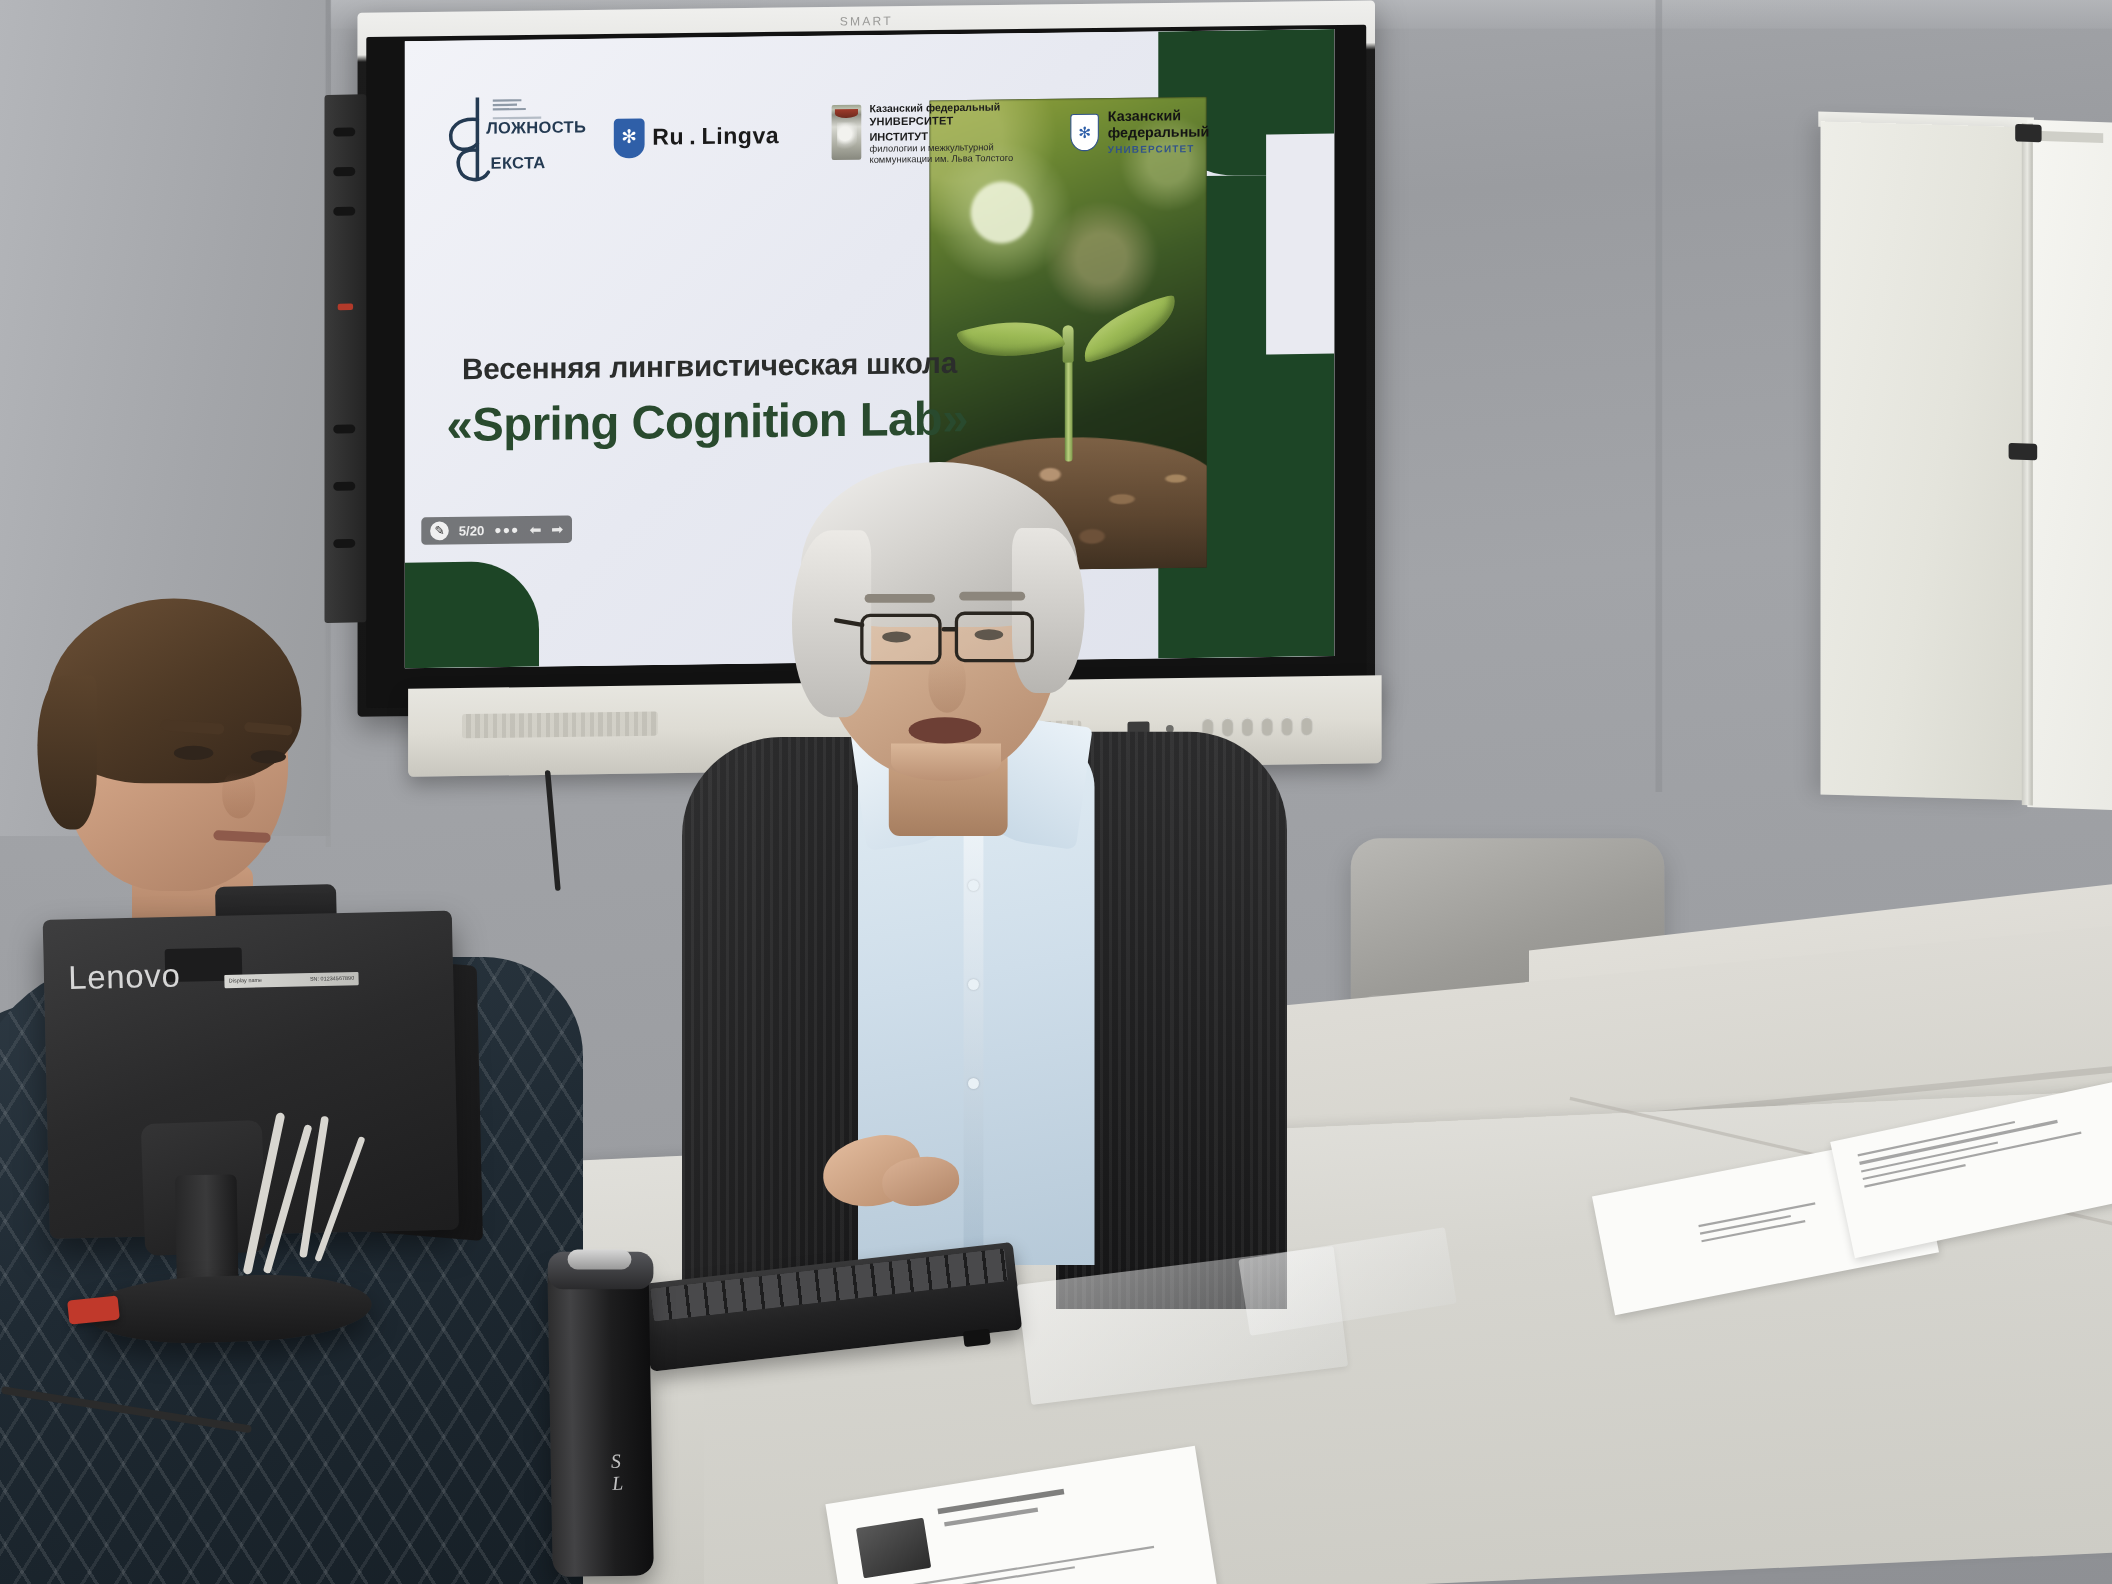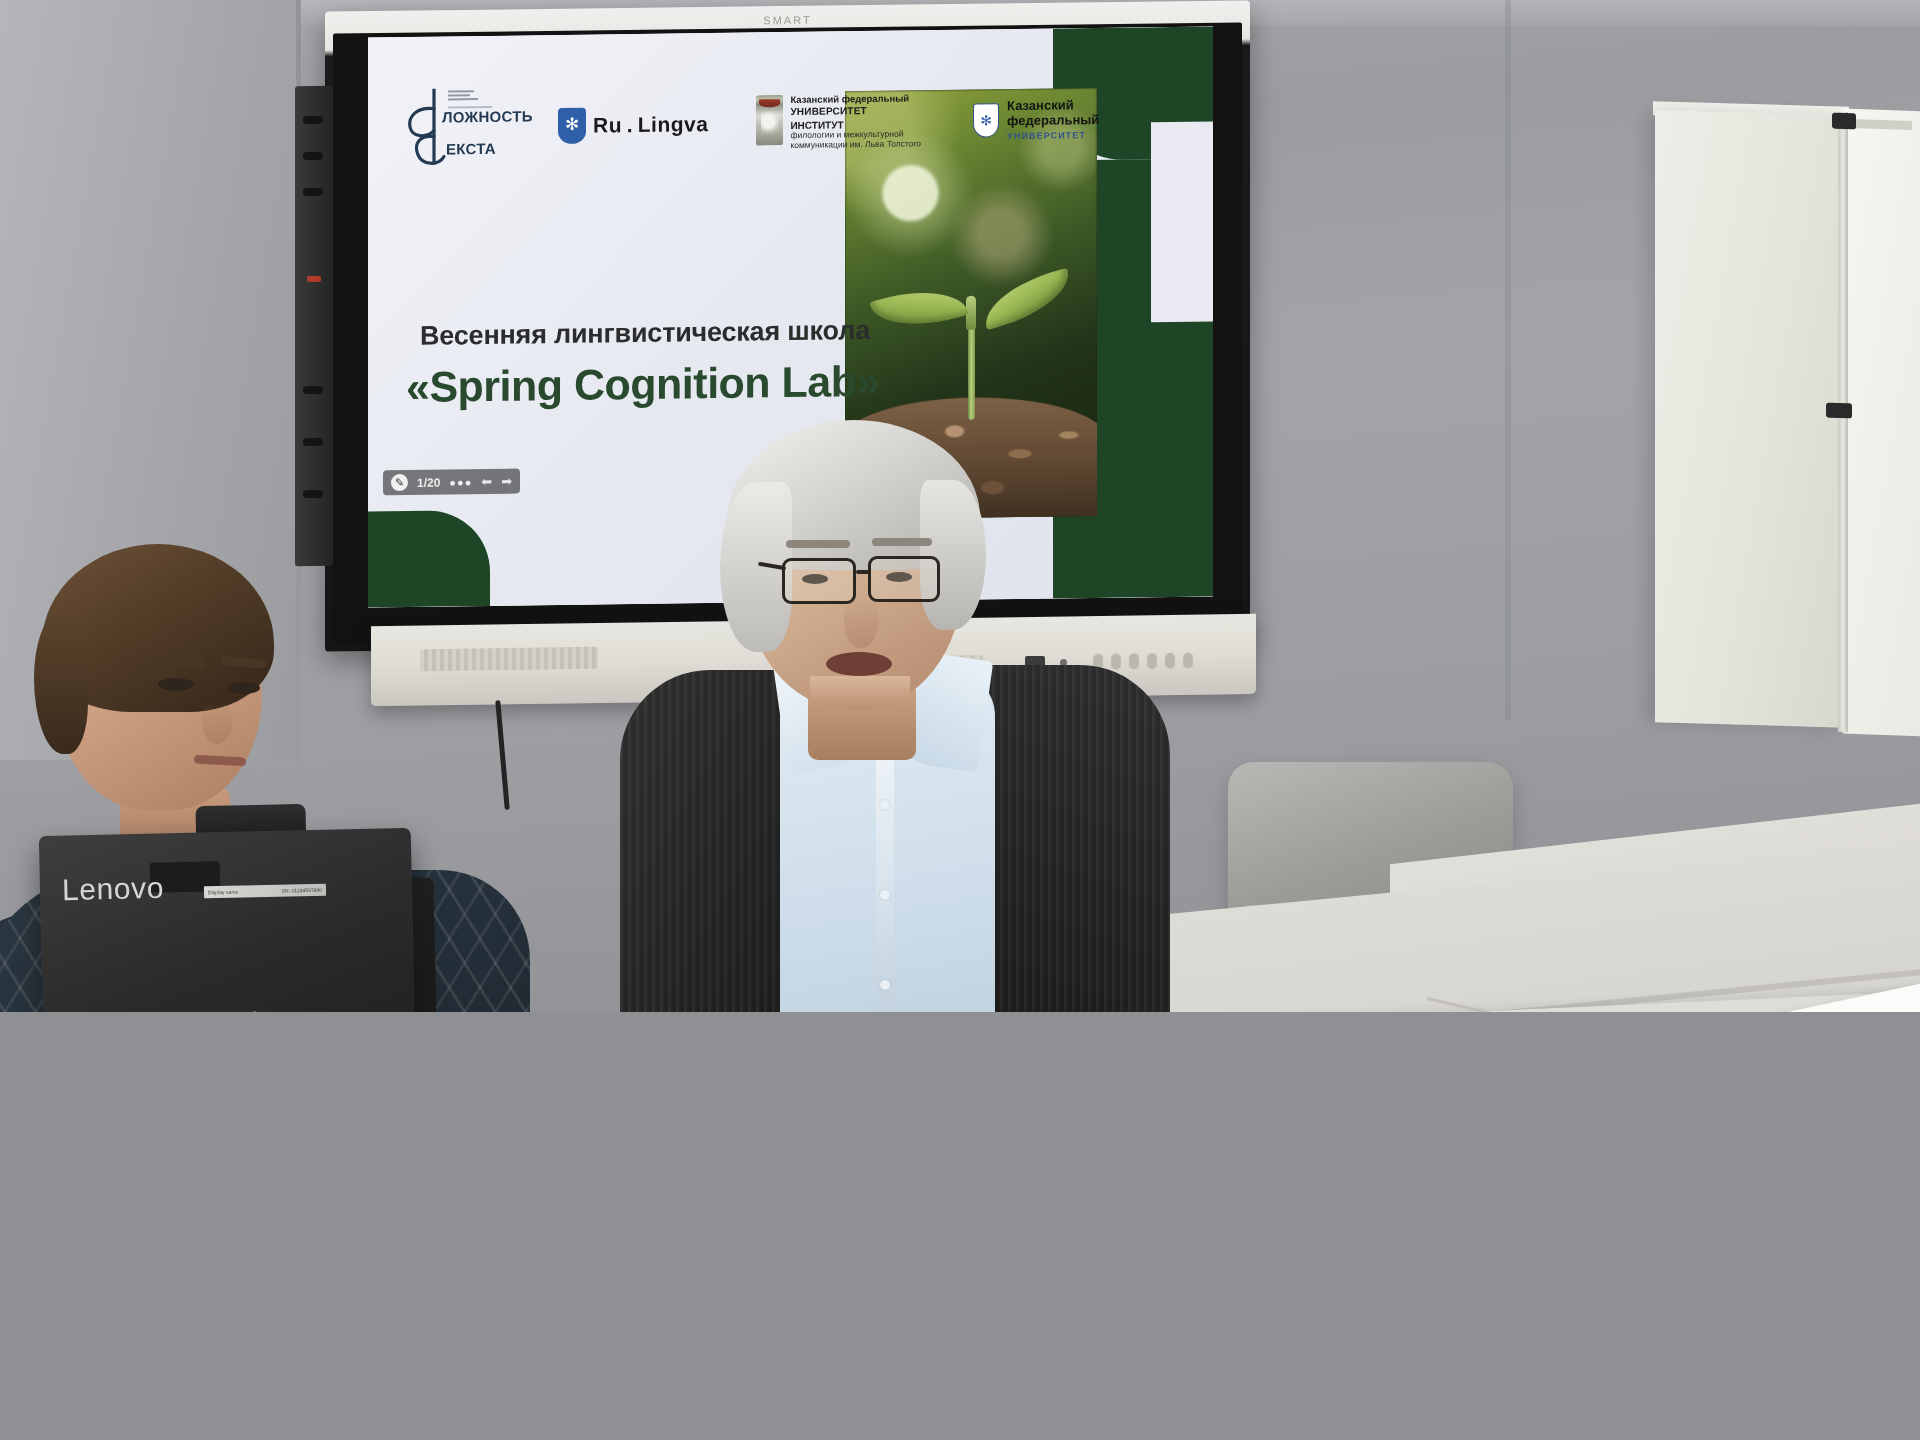--- a/index.html
+++ b/index.html
@@ -1,19 +1,19 @@
 <!DOCTYPE html>
 <html><head>
 <meta charset="utf-8">
 <style>
   * { margin:0; padding:0; box-sizing:border-box; }
   html,body { width:1920px; height:1440px; overflow:hidden; background:#8e9094;
     font-family:"Liberation Sans", sans-serif; }
 
-  #scene { position:relative; width:1920px; height:1012px; overflow:hidden; }
+  #scene { position:relative; width:1920px; height:1440px; overflow:hidden; }
 
   
   .wall {
     position:absolute; inset:0;
     background:
       linear-gradient(175deg,#a7a9ad 0%,#9a9ca0 18%,#a2a4a8 40%,#9b9da1 70%,#8e9094 100%);
   }
   .wall-col-left {
     position:absolute; left:0; top:0; width:300px; height:760px;
     background:linear-gradient(100deg,#b4b6ba,#a3a5a9 60%,#9a9c9f);
@@ -816,21 +816,21 @@
               <div class="k3">УНИВЕРСИТЕТ</div>
             </div>
           </div>
         </div>
 
         <div class="title-sub">Весенняя лингвистическая школа</div>
         <div class="title-main">«Spring Cognition Lab»</div>
 
         <div class="ppt-toolbar">
           <span class="pen">✎</span>
-          <span class="slideno">1/20</span>
+          <span class="slideno">5/20</span>
           <span class="dots">●●●</span>
           <span class="ic">⬅</span>
           <span class="ic">➡</span>
         </div>
 
         <div class="slide-cursor">
           <svg width="16" height="22" viewBox="0 0 16 22">
             <path d="M1 1 L1 17 L5 13 L8 20 L11 19 L8 12 L13 12 Z" fill="#f2f3f8" stroke="#5a6070" stroke-width="1.2"></path>
           </svg>
         </div>

